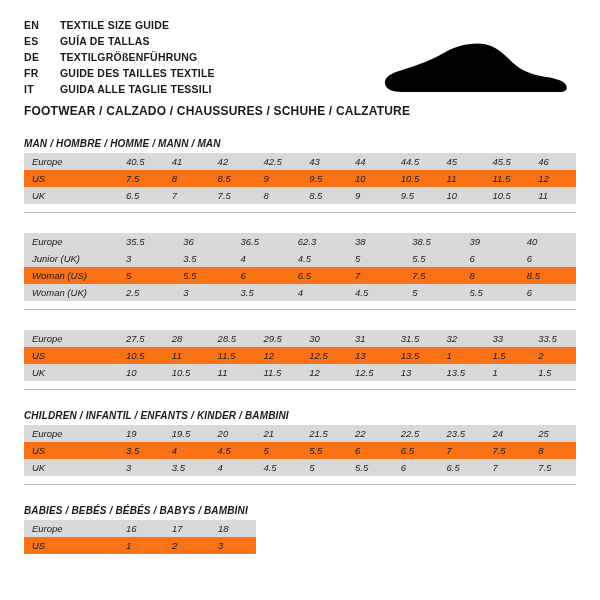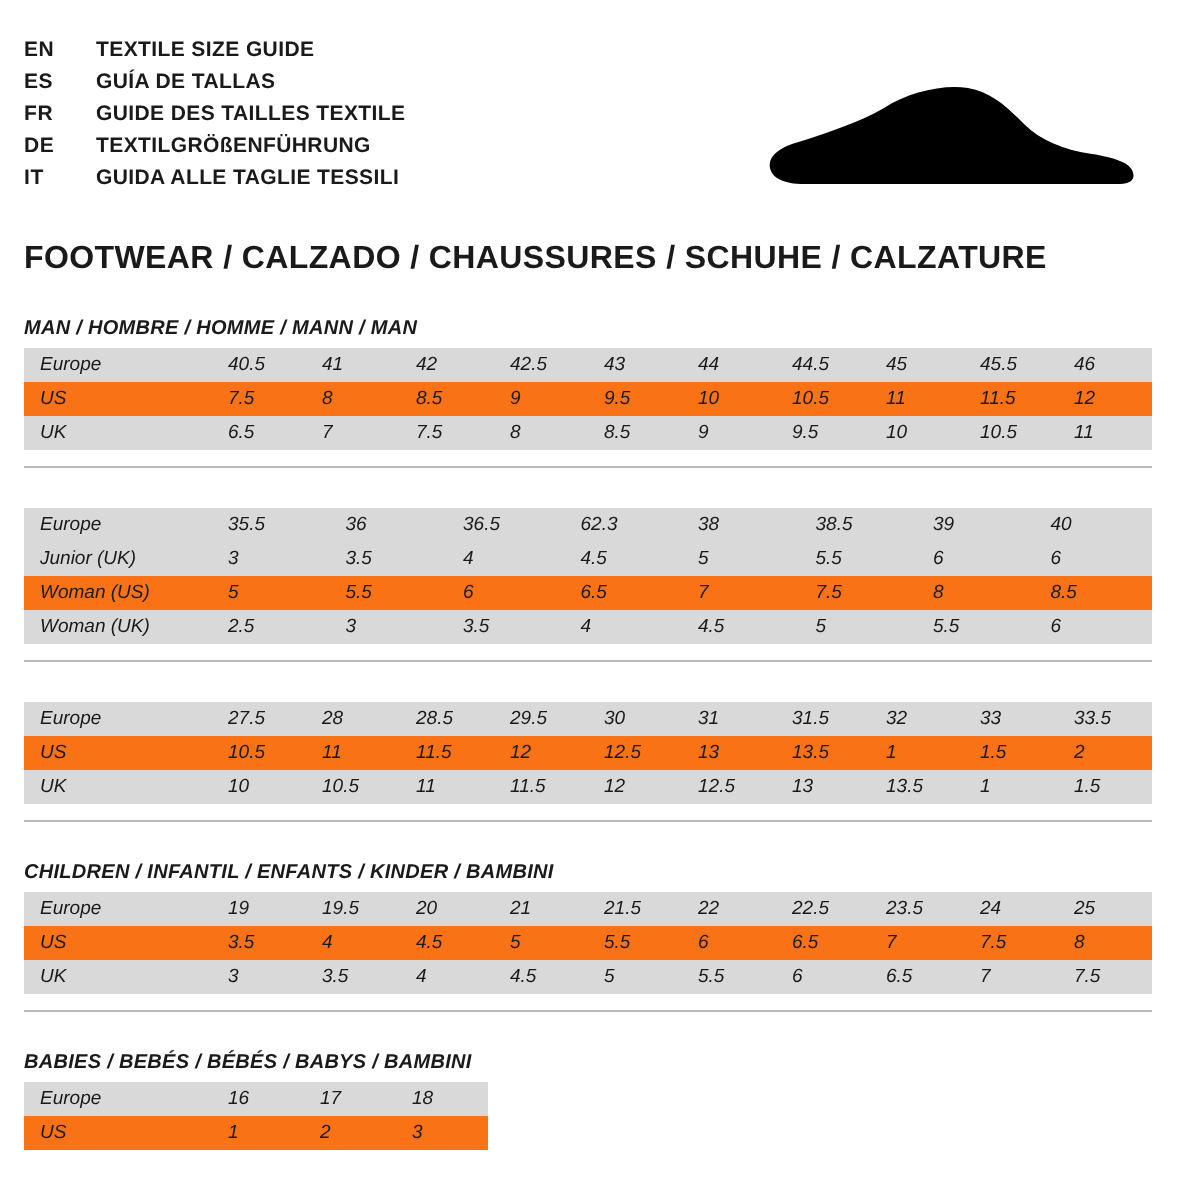--- a/index.html
+++ b/index.html
@@ -12,21 +12,21 @@
     background: #ffffff;
     font-family: "Liberation Sans", sans-serif;
     color: #1a1a1a;
     overflow: hidden;
   }
   .page {
     position: relative;
     width: 600px;
     height: 532px;
     box-sizing: border-box;
-    padding: 18px 24px 0 12px;
+    padding: 18px 24px 0 24px;
   }
 
   
   .header {
     position: relative;
     height: 86px;
   }
   .lang-table {
     border-collapse: collapse;
     font-size: 10.5px;
@@ -49,24 +49,24 @@
 
   .shoe-wrap {
     position: absolute;
     right: 6px;
     top: 16px;
     width: 190px;
     height: 70px;
   }
 
   .section-title {
-    font-size: 16px;
+    font-size: 12px;
     font-weight: bold;
     letter-spacing: .2px;
-    margin: 17px 0 0 0;
+    margin: 0 0 0 0;
   }
 
   
   .block {
     margin-top: 20px;
     font-style: italic;
   }
   .block-title {
     font-size: 10px;
     font-weight: bold;
@@ -111,26 +111,26 @@
       <tbody>
         <tr>
           <td class="lang-code">EN</td>
           <td class="lang-name">TEXTILE SIZE GUIDE</td>
         </tr>
         <tr>
           <td class="lang-code">ES</td>
           <td class="lang-name">GUÍA DE TALLAS</td>
         </tr>
         <tr>
+          <td class="lang-code">DE</td>
+          <td class="lang-name">TEXTILGRÖßENFÜHRUNG</td>
+        </tr>
+        <tr>
           <td class="lang-code">FR</td>
           <td class="lang-name">GUIDE DES TAILLES TEXTILE</td>
-        </tr>
-        <tr>
-          <td class="lang-code">DE</td>
-          <td class="lang-name">TEXTILGRÖßENFÜHRUNG</td>
         </tr>
         <tr>
           <td class="lang-code">IT</td>
           <td class="lang-name">GUIDA ALLE TAGLIE TESSILI</td>
         </tr>
       </tbody>
     </table>
 
     <div class="shoe-wrap">
       <svg viewBox="0 0 190 70" width="190" height="70" aria-hidden="true">

